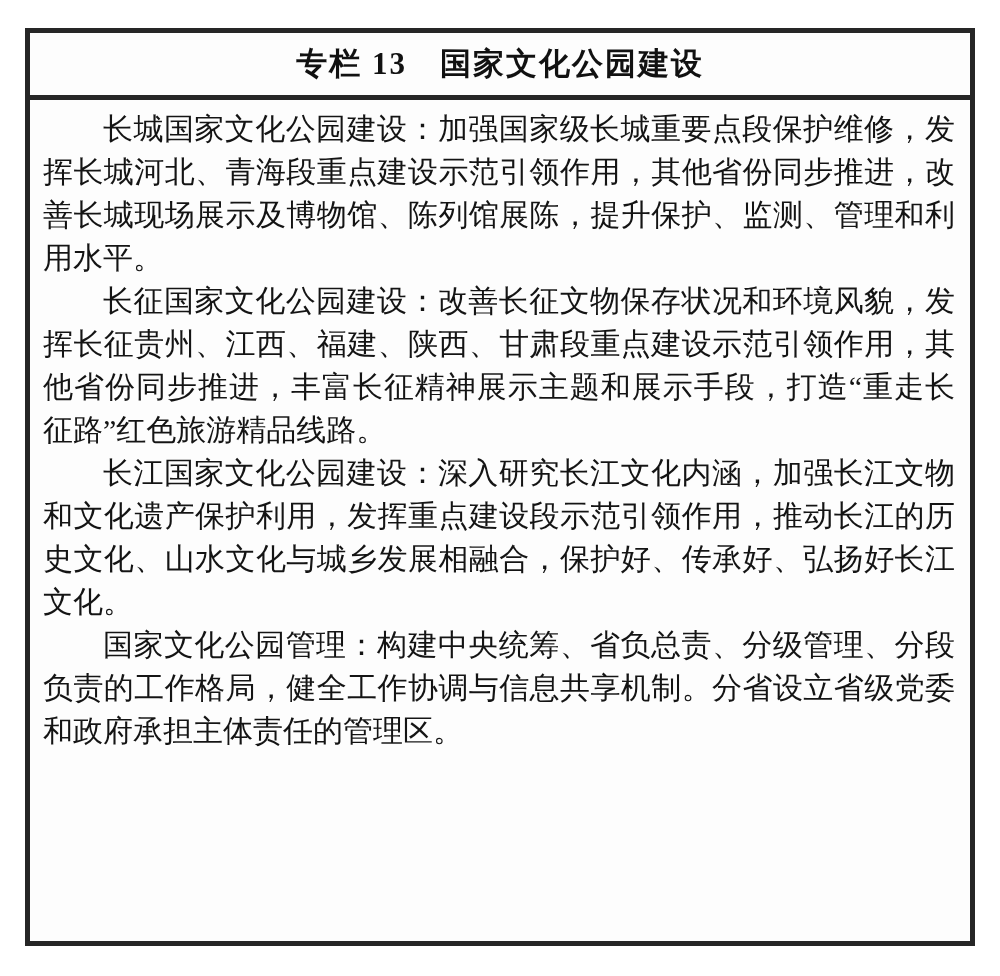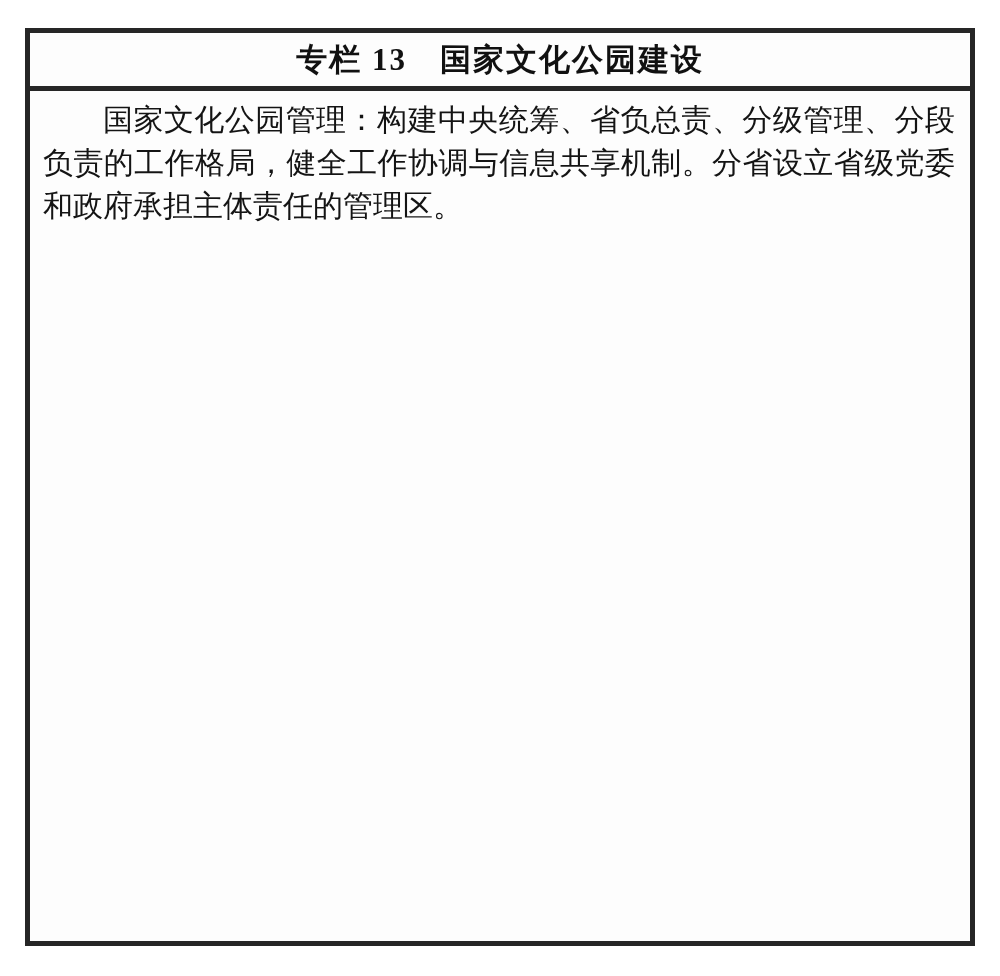--- a/index.html
+++ b/index.html
@@ -20,21 +20,21 @@
     left: 25px;
     top: 28px;
     width: 950px;
     height: 918px;
     box-sizing: border-box;
     border: 5px solid #262626;
     background: #fdfdfd;
   }
   .panel-header {
     box-sizing: border-box;
-    height: 58px;
+    height: 67px;
     border-bottom: 5px solid #262626;
     display: flex;
     align-items: center;
     justify-content: center;
     background: #fdfdfd;
   }
   .panel-title {
     font-size: 31px;
     font-weight: bold;
     color: #111111;
@@ -60,16 +60,19 @@
 </style>
 </head>
 <body>
 
 <div class="page">
   <div class="panel">
     <div class="panel-header">
       <div class="panel-title">专栏 13　国家文化公园建设</div>
     </div>
     <div class="panel-body">
+      <p>长城国家文化公园建设：加强国家级长城重要点段保护维修，发挥长城河北、青海段重点建设示范引领作用，其他省份同步推进，改善长城现场展示及博物馆、陈列馆展陈，提升保护、监测、管理和利用水平。</p>
+      <p>长征国家文化公园建设：改善长征文物保存状况和环境风貌，发挥长征贵州、江西、福建、陕西、甘肃段重点建设示范引领作用，其他省份同步推进，丰富长征精神展示主题和展示手段，打造“重走长征路”红色旅游精品线路。</p>
+      <p>长江国家文化公园建设：深入研究长江文化内涵，加强长江文物和文化遗产保护利用，发挥重点建设段示范引领作用，推动长江的历史文化、山水文化与城乡发展相融合，保护好、传承好、弘扬好长江文化。</p>
       <p>国家文化公园管理：构建中央统筹、省负总责、分级管理、分段负责的工作格局，健全工作协调与信息共享机制。分省设立省级党委和政府承担主体责任的管理区。</p>
     </div>
   </div>
 </div>
 
 </body></html>

